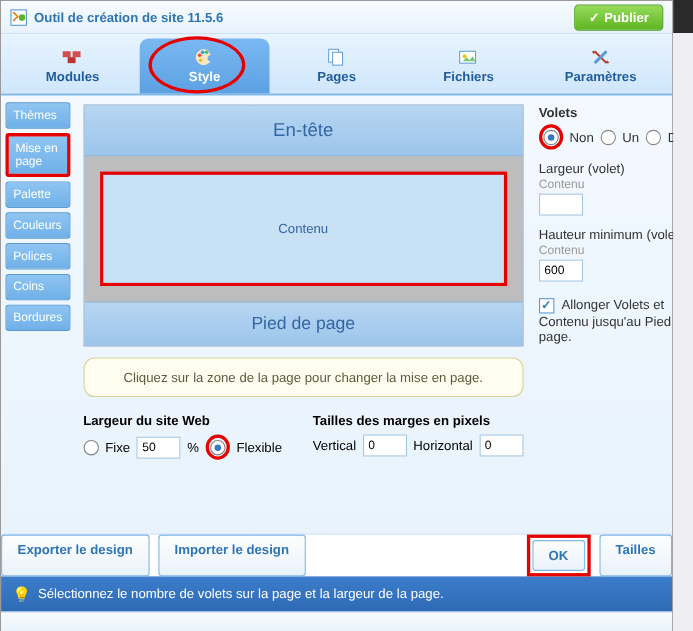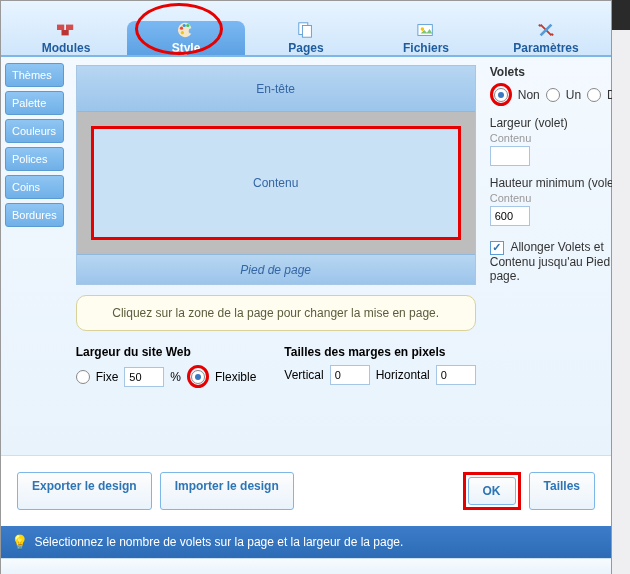--- a/index.html
+++ b/index.html
@@ -9,59 +9,73 @@
   .right-strip-dark { position: absolute; top: 0; right: 0; width: 18px; height: 30px; background: #2a2a2a; }
   .titlebar { height: 30px; background: linear-gradient(#f7fbff,#e8f2fc); display: flex; align-items: center; padding: 0 8px; justify-content: space-between; border-bottom: 1px solid #cbe0f3; }
   .title-left { display: flex; align-items: center; gap: 6px; }
   .title-left span.title { color: #2e75b6; font-weight: bold; font-size: 12px; }
   .title-icon { width: 16px; height: 16px; }
   .publish-btn { background: linear-gradient(#95db5a,#5fb522); color: #fff; font-size: 12px; font-weight: bold; padding: 4px 12px; border-radius: 4px; border: 1px solid #4a9e1c; display: flex; align-items: center; gap: 4px; cursor: pointer; }
   .tabbar { height: 56px; background: linear-gradient(#e8f4ff,#cfe6fb); display: flex; padding: 4px 6px 0 6px; gap: 2px; border-bottom: 2px solid #7db7e8; }
   .tab { flex: 1; display: flex; flex-direction: column; align-items: center; justify-content: center; gap: 2px; color: #1f5c9e; font-size: 12px; font-weight: bold; border-radius: 8px 8px 0 0; cursor: pointer; }
   .tab.active { background: linear-gradient(#7ab8f2,#5da1e3); color: #fff; }
   .tab svg { width: 22px; height: 18px; }
-  .tab-wrap { position: relative; flex: 1; display: flex; align-items: flex-end; }
+  .tab-wrap { position: relative; flex: 1; display: flex; }
   .red-oval { position: absolute; border: 3px solid #e60000; border-radius: 50%; pointer-events: none; }
   .body { display: flex; height: 398px; background: linear-gradient(#f3f9ff,#e8f3fc); }
   .sidebar { width: 94px; padding: 6px 4px; display: flex; flex-direction: column; gap: 4px; }
   .side-btn { background: linear-gradient(#8fc5f2,#6fb0e8); color: #fff; font-size: 11px; padding: 5px 6px; border-radius: 3px; cursor: pointer; border: 1px solid #5a9bd4; text-align: left; position: relative; }
   .side-btn.sel { border: 3px solid #e60000; }
   .main { flex: 1; padding: 8px 6px 8px 8px; display: flex; gap: 14px; }
   .left-col { flex: 1.3; display: flex; flex-direction: column; }
   .right-col { flex: 1; font-size: 12px; color: #333; }
   .layout-box { border: 1px solid #a5c6e4; background: #bdbdbd; height: 220px; display: flex; flex-direction: column; }
-  .layout-header { background: linear-gradient(#b7d6f2,#9cc5eb); height: 46px; display: flex; align-items: center; justify-content: center; color: #3566a4; font-size: 12px; border-bottom: 1px solid #8fb8dc; }
+  .layout-header { background: linear-gradient(#b7d6f2,#9cc5eb); height: 46px; display: flex; align-items: center; justify-content: center; color: #3566a4; font-size: 17px; border-bottom: 1px solid #8fb8dc; }
   .layout-content { flex: 1; display: flex; align-items: center; justify-content: center; background: #c9e1f5; color: #3566a4; font-size: 12px; margin: 14px; border: 3px solid #e60000; }
   .layout-content-inner { width:100%; height:100%; display:flex; align-items:center; justify-content:center; background:#c9e1f5; }
-  .layout-footer { background: linear-gradient(#b7d6f2,#9cc5eb); height: 30px; display: flex; align-items: center; justify-content: center; color: #3566a4; font-size: 12px; border-top: 1px solid #8fb8dc; font-style: italic; }
+  .layout-footer { background: linear-gradient(#b7d6f2,#9cc5eb); height: 40px; display: flex; align-items: center; justify-content: center; color: #3566a4; font-size: 16px; border-top: 1px solid #8fb8dc; }
   .tip-box { margin-top: 10px; background: #fffdf0; border: 1px solid #d8d29a; border-radius: 10px; padding: 10px; font-size: 12px; color: #5c5c3d; text-align: center; }
   .width-row { margin-top: 14px; display: flex; gap: 28px; }
   .width-col { font-size: 12px; }
   .width-col b { font-weight: bold; display: block; margin-bottom: 6px; }
   .inline-ctrl { display: flex; align-items: center; gap: 6px; }
   .radio { width: 14px; height: 14px; border: 1px solid #888; border-radius: 50%; display: inline-flex; align-items: center; justify-content: center; background: #fff; }
   .radio.sel::after { content:''; width:6px; height:6px; background:#3a78c2; border-radius:50%; }
   .red-circle { border: 3px solid #e60000; border-radius: 50%; padding: 1px; }
   .num-input { width: 40px; height: 20px; border: 1px solid #a5c6e4; font-size: 11px; padding: 0 4px; }
   .sec-title { font-weight: bold; margin-bottom: 4px; }
   .small-label { color: #999; font-size: 11px; margin: 2px 0; }
   .checkbox { width: 14px; height: 14px; border: 1px solid #5a9bd4; background: #fff; display: inline-flex; align-items: center; justify-content: center; margin-right: 4px; vertical-align: middle; }
   .checkbox.checked::after { content: '✓'; color: #2e75b6; font-size: 11px; font-weight: bold; }
-  .bottom-btns { padding: 16px; display: flex; justify-content: space-between; border-top: 1px solid #cbe0f3; }
+  .bottom-btns { padding: 0; display: flex; justify-content: space-between; border-top: 1px solid #cbe0f3; }
   .btn { background: linear-gradient(#fdfdfd,#eaf3fb); border: 1px solid #7db7e8; color: #2e75b6; font-size: 12px; font-weight: bold; padding: 6px 14px; border-radius: 3px; cursor: pointer; }
   .btn-group { display: flex; gap: 8px; }
   .ok-wrap { border: 3px solid #e60000; padding: 2px; }
   .info-banner { background: linear-gradient(#3d7cc9,#2d6bb5); color: #fff; font-size: 12px; padding: 8px 10px; display: flex; align-items: center; gap: 6px; }
   .bulb { color: #ffd34e; font-size: 14px; }
   .bottom-bar { background: linear-gradient(#f7fbff,#e2eef9); height: 26px; display: flex; align-items: center; justify-content: space-between; padding: 0 10px; font-size: 11px; border-top: 1px solid #cbe0f3; }
 </style>
 </head>
 <body>
 
 <div class="window">
+  <div class="titlebar">
+    <div class="title-left">
+      <svg class="title-icon" viewBox="0 0 16 16">
+          <rect x="1" y="1" width="14" height="14" fill="#fff" stroke="#5a9bd4"></rect>
+          <path d="M3 3 L7 7 L3 11" stroke="#e67e22" fill="none" stroke-width="1.5"></path>
+          <circle cx="11" cy="8" r="3" fill="#5fb522"></circle>
+        </svg>
+      <span class="title">Outil de création de site 11.5.6</span>
+    </div>
+    <div class="publish-btn">
+      <span>✓</span>
+      <span>Publier</span>
+    </div>
+  </div>
 
   <div class="tabbar">
     <div class="tab-wrap">
         <div class="tab">
       <svg viewBox="0 0 24 20">
             <rect x="2" y="4" width="8" height="6" fill="#d34d4d"></rect>
             <rect x="12" y="4" width="8" height="6" fill="#d34d4d"></rect>
             <rect x="7" y="10" width="8" height="6" fill="#b33"></rect>
           </svg>
       <span>Modules</span>
@@ -106,20 +120,21 @@
             <path d="M18 4 L6 16" stroke="#5a9bd4" stroke-width="3"></path>
           </svg>
       <span>Paramètres</span>
     </div>
       </div>
   </div>
 
   <div class="body">
     <div class="sidebar">
       <div class="side-btn">Thèmes</div>
+      <div class="side-btn sel">Mise en page</div>
       <div class="side-btn">Palette</div>
       <div class="side-btn">Couleurs</div>
       <div class="side-btn">Polices</div>
       <div class="side-btn">Coins</div>
       <div class="side-btn">Bordures</div>
     </div>
 
     <div class="main">
       <div class="left-col">
         <div class="layout-box">

